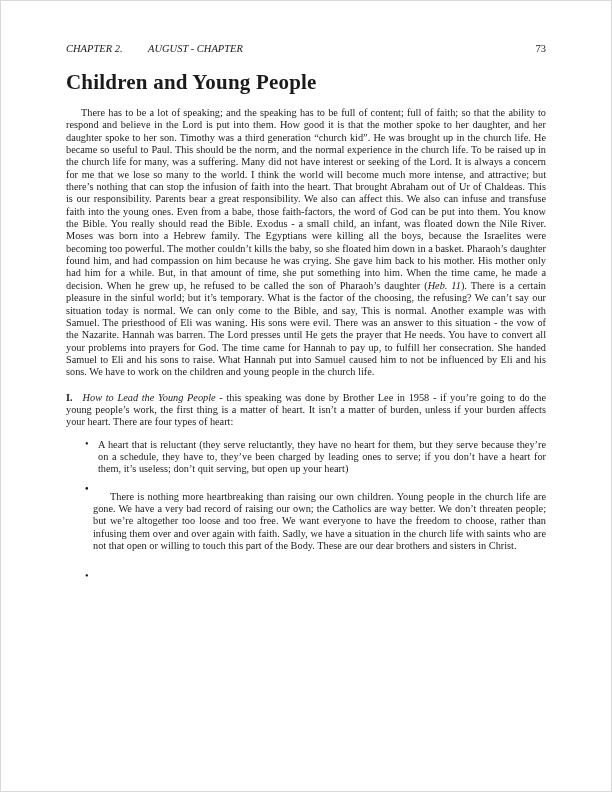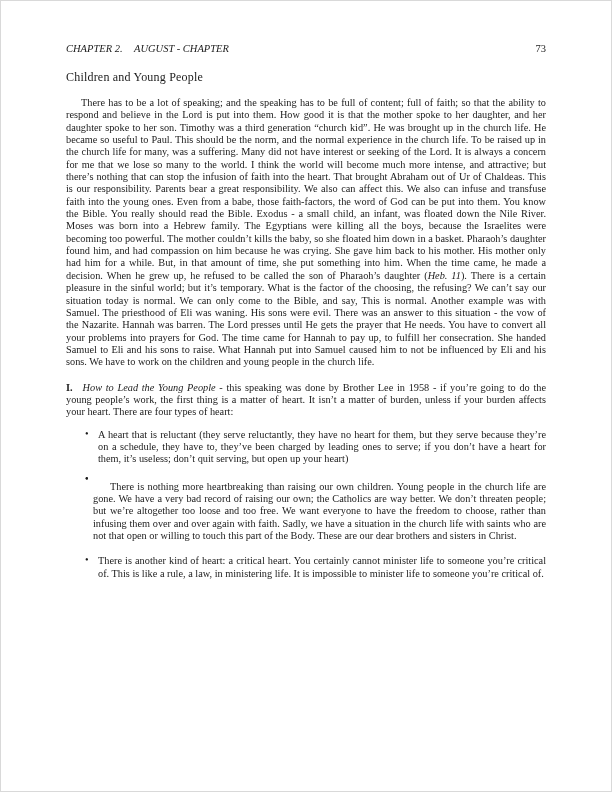--- a/index.html
+++ b/index.html
@@ -23,29 +23,29 @@
     display: flex;
     justify-content: space-between;
     align-items: baseline;
     font-size: 10.5px;
     line-height: 12px;
   }
   .running-head .left {
     font-style: italic;
   }
   .running-head .left .chapter-num {
-    margin-right: 9px;
+    margin-right: 23px;
   }
   .page-num {
     font-style: normal;
   }
   h1.doc-title {
     margin: 15px 0 4px 0;
-    font-size: 12px;
-    font-weight: normal;
+    font-size: 21px;
+    font-weight: bold;
     letter-spacing: 0.2px;
   }
   .body-text {
     font-size: 10.3px;
     line-height: 12.35px;
     text-align: justify;
   }
   p.intro {
     margin: 12px 0 12px 0;
     text-indent: 15px;
@@ -67,21 +67,21 @@
     padding-left: 32px;
     margin-bottom: 8px;
   }
   .bullet-dot {
     position: absolute;
     left: 19px;
     top: -1px;
     font-size: 10.3px;
   }
   p.reflection {
-    margin: 15px 0 13px 0;
+    margin: 15px 0 19px 0;
     padding-left: 27px;
     text-indent: 17px;
   }
 </style>
 </head>
 <body>
 
 <div class="page">
 
   <div class="running-head">
@@ -110,18 +110,17 @@
     </div>
 
     <div class="bullet-item">
       <span class="bullet-dot">•</span>
     </div>
 
     <p class="reflection">There is nothing more heartbreaking than raising our own children. Young people in the church life are gone. We have a very bad record of raising our own; the Catholics are way better. We don’t threaten people; but we’re altogether too loose and too free. We want everyone to have the freedom to choose, rather than infusing them over and over again with faith. Sadly, we have a situation in the church life with saints who are not that open or willing to touch this part of the Body. These are our dear brothers and sisters in Christ.</p>
 
     <div class="bullet-item">
       <span class="bullet-dot">•</span>
-      <span>There is another kind of heart: a critical heart. You certainly cannot minister life to someone you’re critical of. This is like a rule, a law, in ministering life. It is impossible to minister life to someone you’re critical of.</span>
     </div>
 
   </div>
 
 </div>
 
 </body></html>

